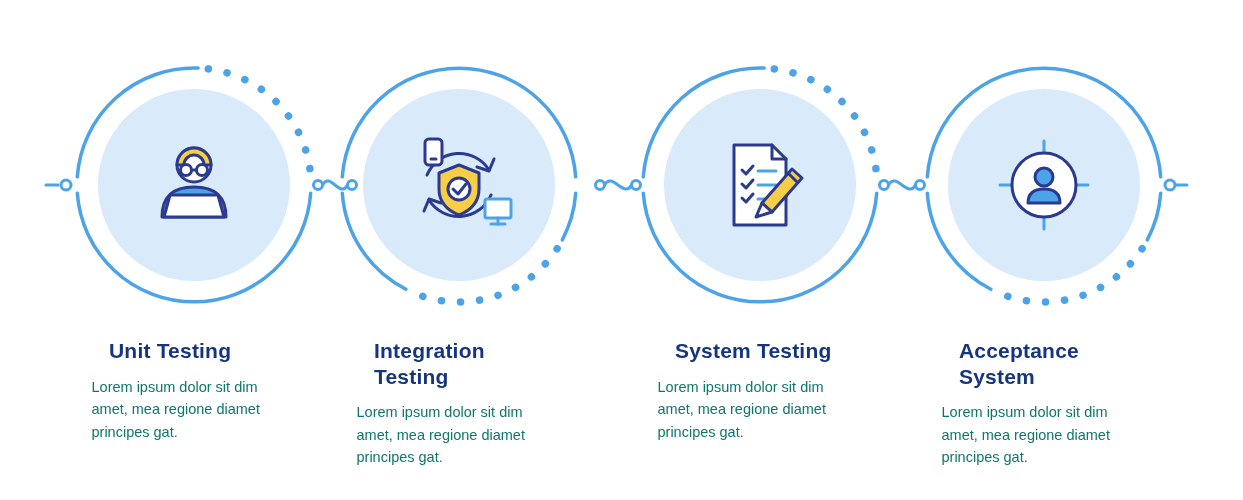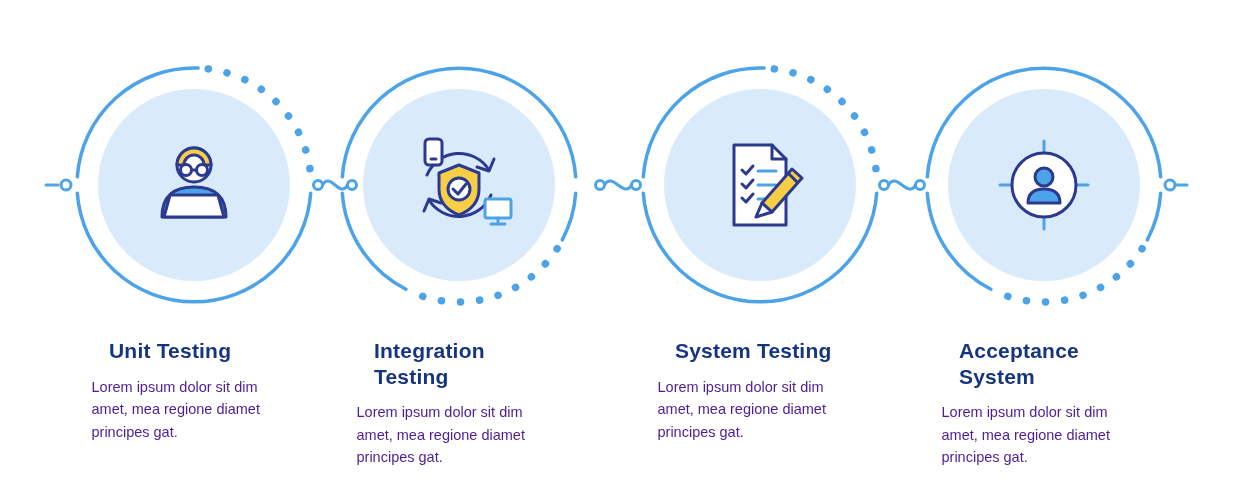--- a/index.html
+++ b/index.html
@@ -6,21 +6,21 @@
   body{width:1243px;height:500px;position:relative;overflow:hidden;
        font-family:"Liberation Sans",sans-serif;}
   .canvas{position:absolute;inset:0;}
   svg.bg{position:absolute;left:0;top:0;}
   .step{position:absolute;top:60px;width:280px;text-align:left;}
   .ring-wrap{position:relative;width:250px;height:250px;margin:0 auto;}
   .ring-wrap svg.ring{position:absolute;left:0;top:0;}
   .ring-wrap svg.icon{position:absolute;left:65px;top:65px;}
   .step-title{font-size:21px;font-weight:700;color:#16357F;line-height:1.22;
       max-width:170px;margin:28px auto 12px;letter-spacing:.2px;}
-  .step-desc{font-size:14.5px;color:#4c1d95;line-height:1.55;max-width:205px;
+  .step-desc{font-size:14.5px;color:#0f766e;line-height:1.55;max-width:205px;
       margin:0 auto;font-weight:500;}
 </style>
 </head>
 <body>
 
 <div class="canvas">
 
   <svg class="bg" width="1243" height="500" viewBox="0 0 1243 500">
     <g stroke="#4DA3E8" stroke-width="3" fill="none" stroke-linecap="round">
       <path d="M46 185 H58"></path>

